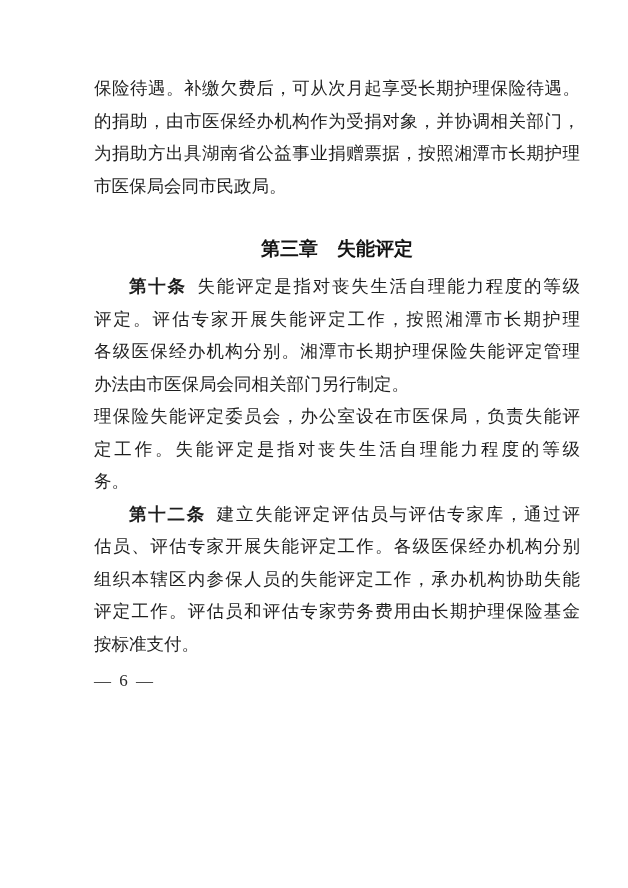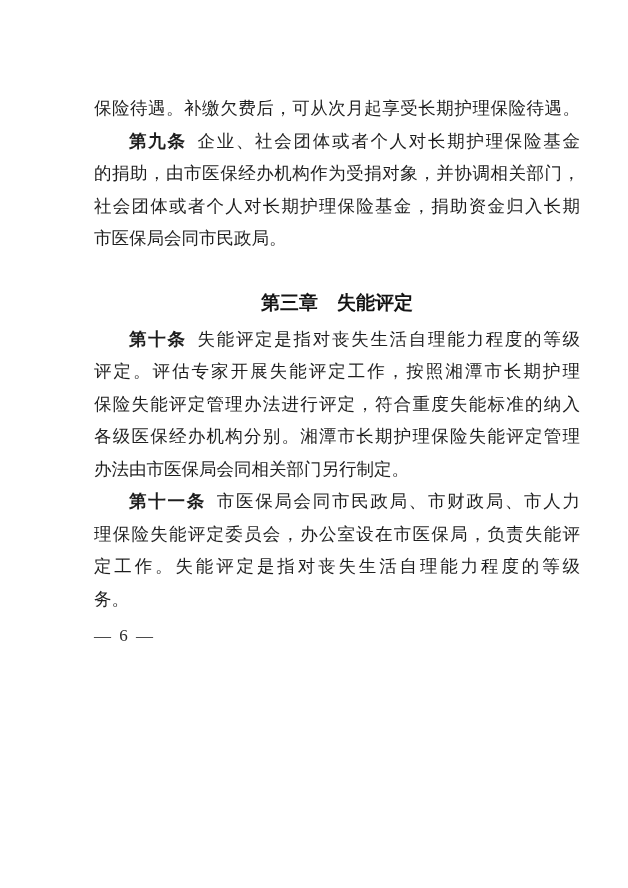--- a/index.html
+++ b/index.html
@@ -12,21 +12,21 @@
     width: 628px;
     height: 888px;
     background: #ffffff;
     overflow: hidden;
     font-family: "Liberation Serif", "DejaVu Serif", serif;
     color: #1e1e1e;
   }
   .content {
     position: absolute;
     left: 94px;
-    top: 92px;
+    top: 72px;
     width: 486px;
     font-size: 17.5px;
   }
   .para { margin: 0; padding: 0; }
   .line {
     line-height: 32.5px;
     text-align: justify;
     text-justify: inter-character;
     white-space: normal;
   }
@@ -39,61 +39,65 @@
   .label {
     font-weight: bold;
     margin-right: 0.62em;
   }
   .chapter {
     margin: 30px 0 2px 0;
     font-size: 19px;
     line-height: 36px;
     font-weight: bold;
     text-align: center;
-    font-family: Liberation Sans, sans-serif;
+    font-family: Liberation Mono, monospace;
     color: #141414;
   }
   .footer {
     margin-top: 5px;
     line-height: 32.5px;
     font-size: 17px;
     text-align: left;
     letter-spacing: 2px;
     color: #2a2a2a;
   }
 </style>
 </head>
 <body>
 
 <div class="page">
   <div class="content">
 
     <div class="line jl">保险待遇。补缴欠费后，可从次月起享受长期护理保险待遇。</div>
 
     <div class="para">
-      <div class="line jl indent"><span class="label">第九条</span><span>企业、社会团体或者个人对长期护理保险基金</span></div>
       <div class="line jl">的捐助，由市医保经办机构作为受捐对象，并协调相关部门，</div>
-      <div class="line jl">社会团体或者个人对长期护理保险基金，捐助资金归入长期</div>
+      <div class="line jl">为捐助方出具湖南省公益事业捐赠票据，按照湘潭市长期护理</div>
       <div class="line">市医保局会同市民政局。</div>
     </div>
 
     <h2 class="chapter">第三章　失能评定</h2>
 
     <div class="para">
       <div class="line jl indent"><span class="label">第十条</span><span>失能评定是指对丧失生活自理能力程度的等级</span></div>
       <div class="line jl">评定。评估专家开展失能评定工作，按照湘潭市长期护理</div>
-      <div class="line jl">保险失能评定管理办法进行评定，符合重度失能标准的纳入</div>
       <div class="line jl">各级医保经办机构分别。湘潭市长期护理保险失能评定管理</div>
       <div class="line">办法由市医保局会同相关部门另行制定。</div>
     </div>
 
     <div class="para">
-      <div class="line jl indent"><span class="label">第十一条</span><span>市医保局会同市民政局、市财政局、市人力</span></div>
       <div class="line jl">理保险失能评定委员会，办公室设在市医保局，负责失能评</div>
       <div class="line jl">定工作。失能评定是指对丧失生活自理能力程度的等级</div>
       <div class="line">务。</div>
     </div>
 
+    <div class="para">
+      <div class="line jl indent"><span class="label">第十二条</span><span>建立失能评定评估员与评估专家库，通过评</span></div>
+      <div class="line jl">估员、评估专家开展失能评定工作。各级医保经办机构分别</div>
+      <div class="line jl">组织本辖区内参保人员的失能评定工作，承办机构协助失能</div>
+      <div class="line jl">评定工作。评估员和评估专家劳务费用由长期护理保险基金</div>
+      <div class="line">按标准支付。</div>
+    </div>
 
     <div class="footer">— 6 —</div>
 
   </div>
 </div>
 
 </body></html>

